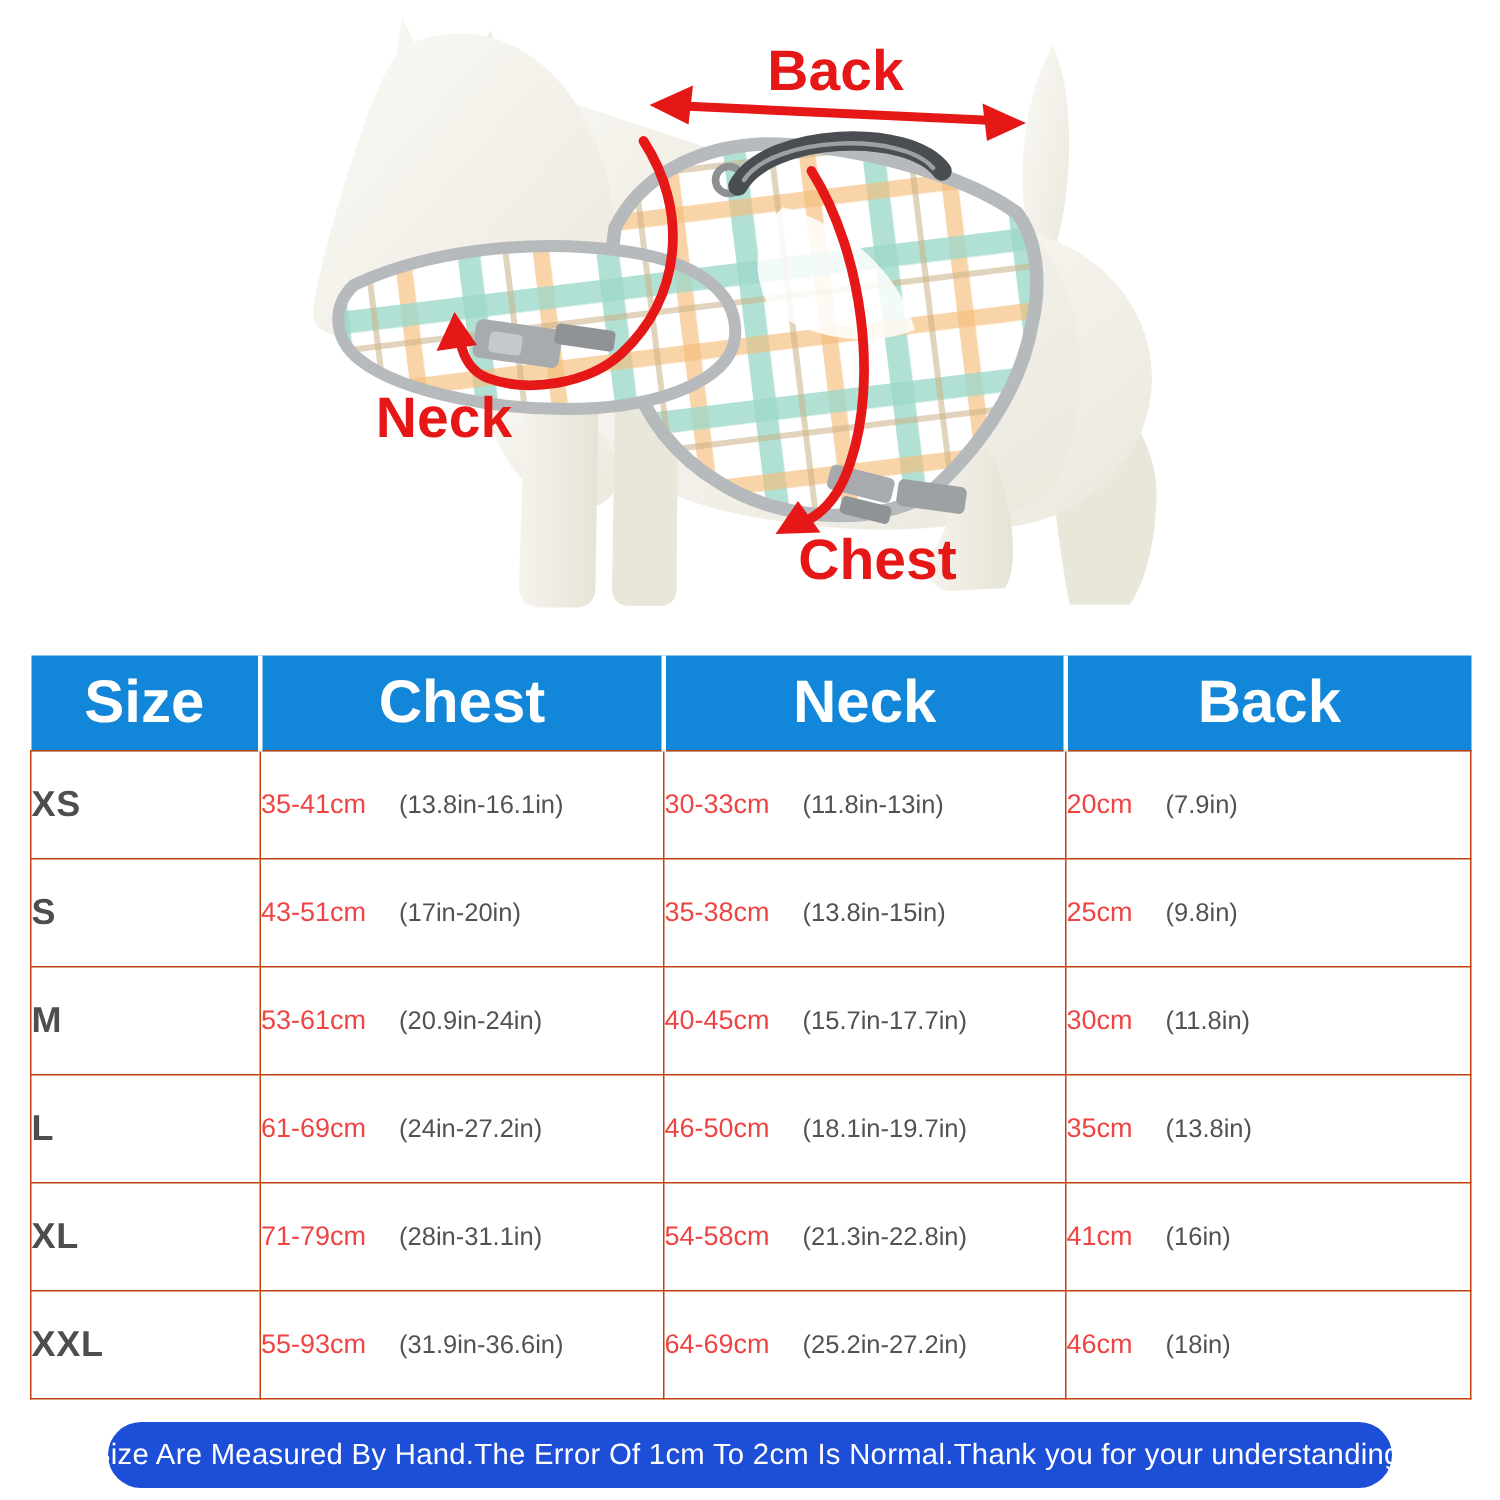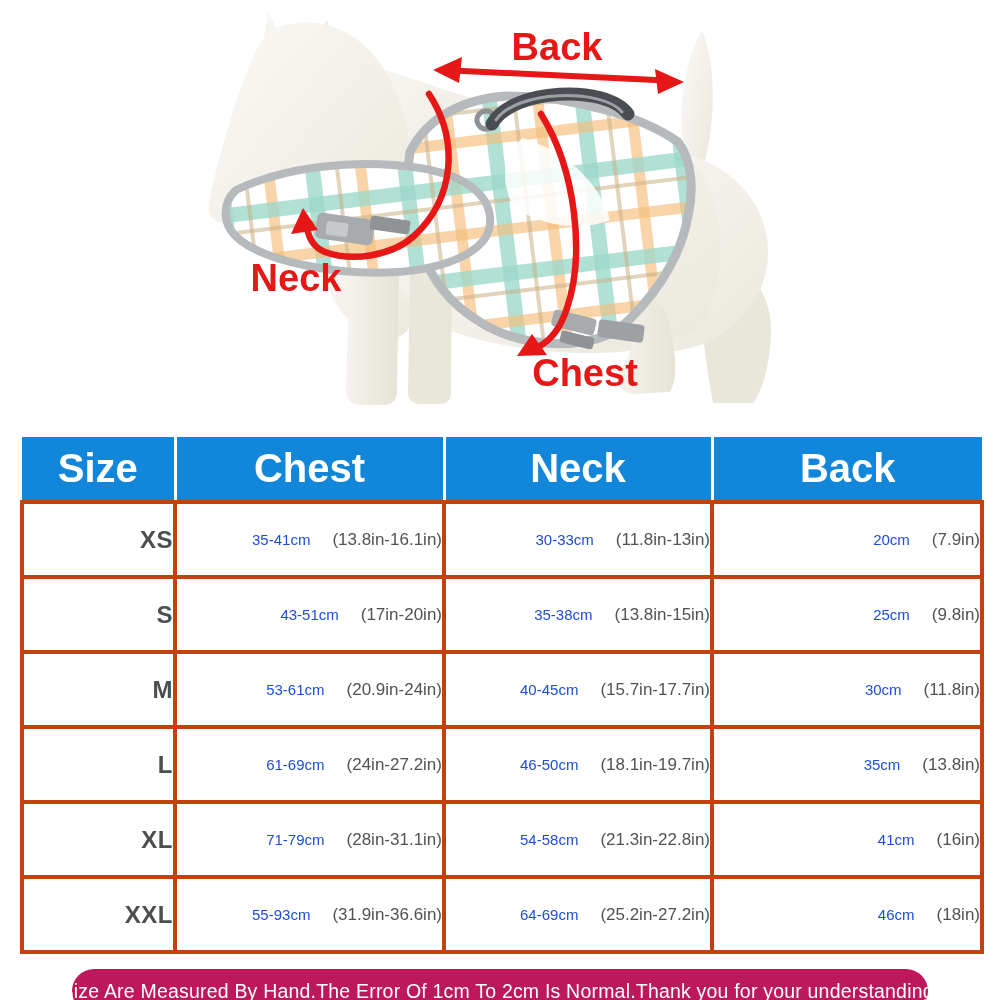--- a/index.html
+++ b/index.html
@@ -19,29 +19,29 @@
   .size-table col.c-chest{width:269px;}
   .size-table col.c-neck{width:268px;}
   .size-table col.c-back{width:270px;}
   .size-table thead th{
     background:#1287d9;color:#ffffff;font-size:40px;font-weight:bold;
     height:63px;padding:0;text-align:center;vertical-align:middle;
     border:0;
   }
   .size-table thead th + th{border-left:3px solid #ffffff;}
   .size-table tbody td{
-    border:4px solid #c2410c;height:71px;text-align:right;vertical-align:middle;
+    border:1px solid #c2410c;height:71px;text-align:left;vertical-align:middle;
     padding:0;background:#ffffff;
   }
   .size-cell{font-size:24px;font-weight:bold;color:#4c4e50;letter-spacing:.5px;}
-  .val{font-size:15px;color:#1d4ed8;}
+  .val{font-size:18px;color:#ef4444;}
   .inch{font-size:17px;color:#515254;margin-left:22px;}
   
   .footer-pill{
-    width:856px;height:44px;margin:15px auto 0 auto;background:#be185d;
+    width:856px;height:44px;margin:15px auto 0 auto;background:#1d4ed8;
     border-radius:22px;display:flex;align-items:center;justify-content:center;
   }
   .footer-pill span{color:#ffffff;font-size:19.5px;letter-spacing:.2px;white-space:nowrap;}
 </style>
 </head>
 <body>
 
 <div class="stage">
 
   <div class="diagram">

